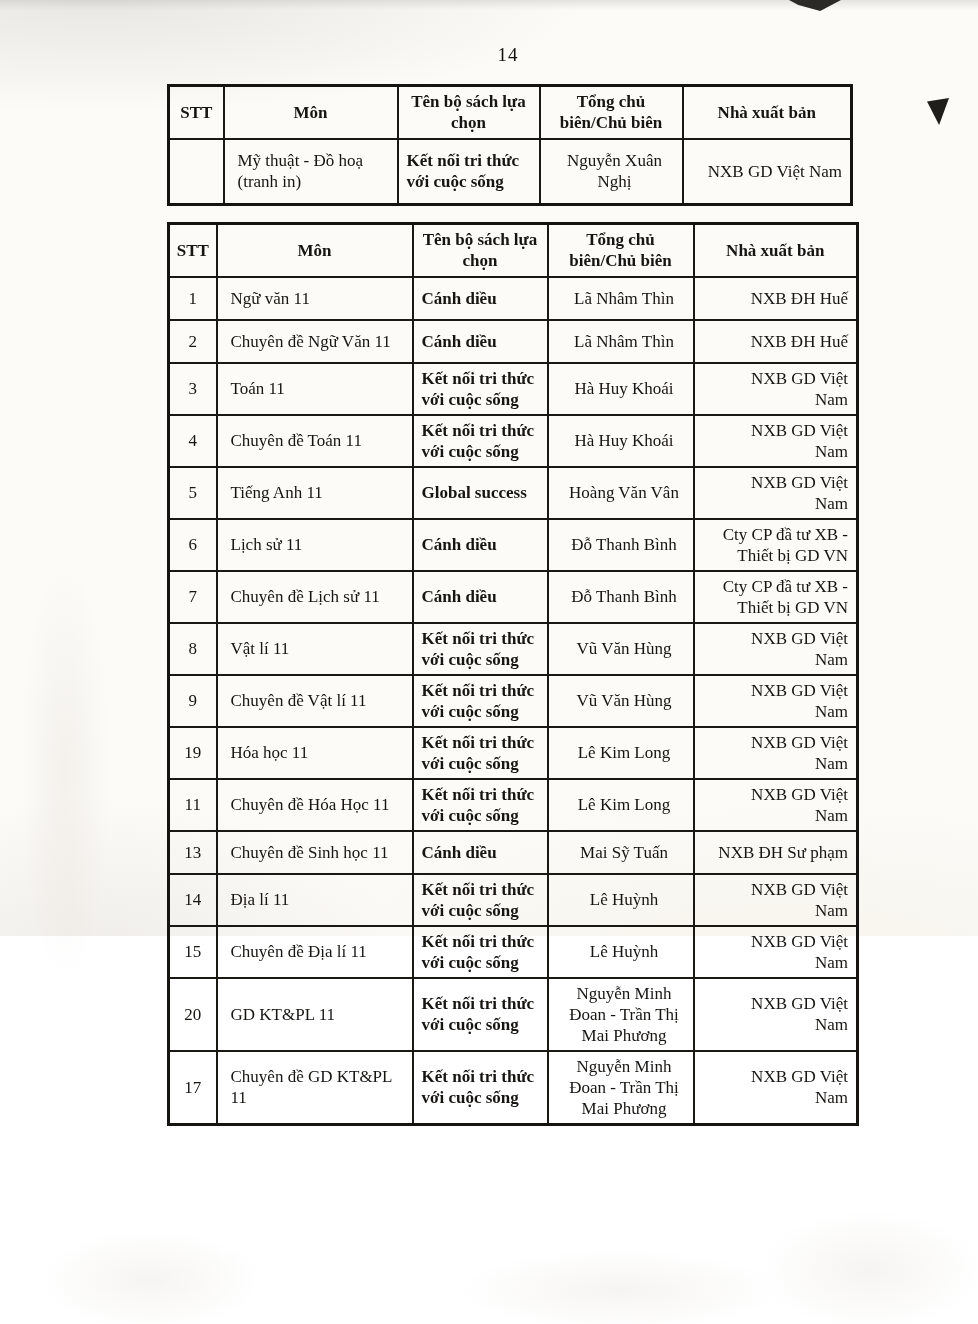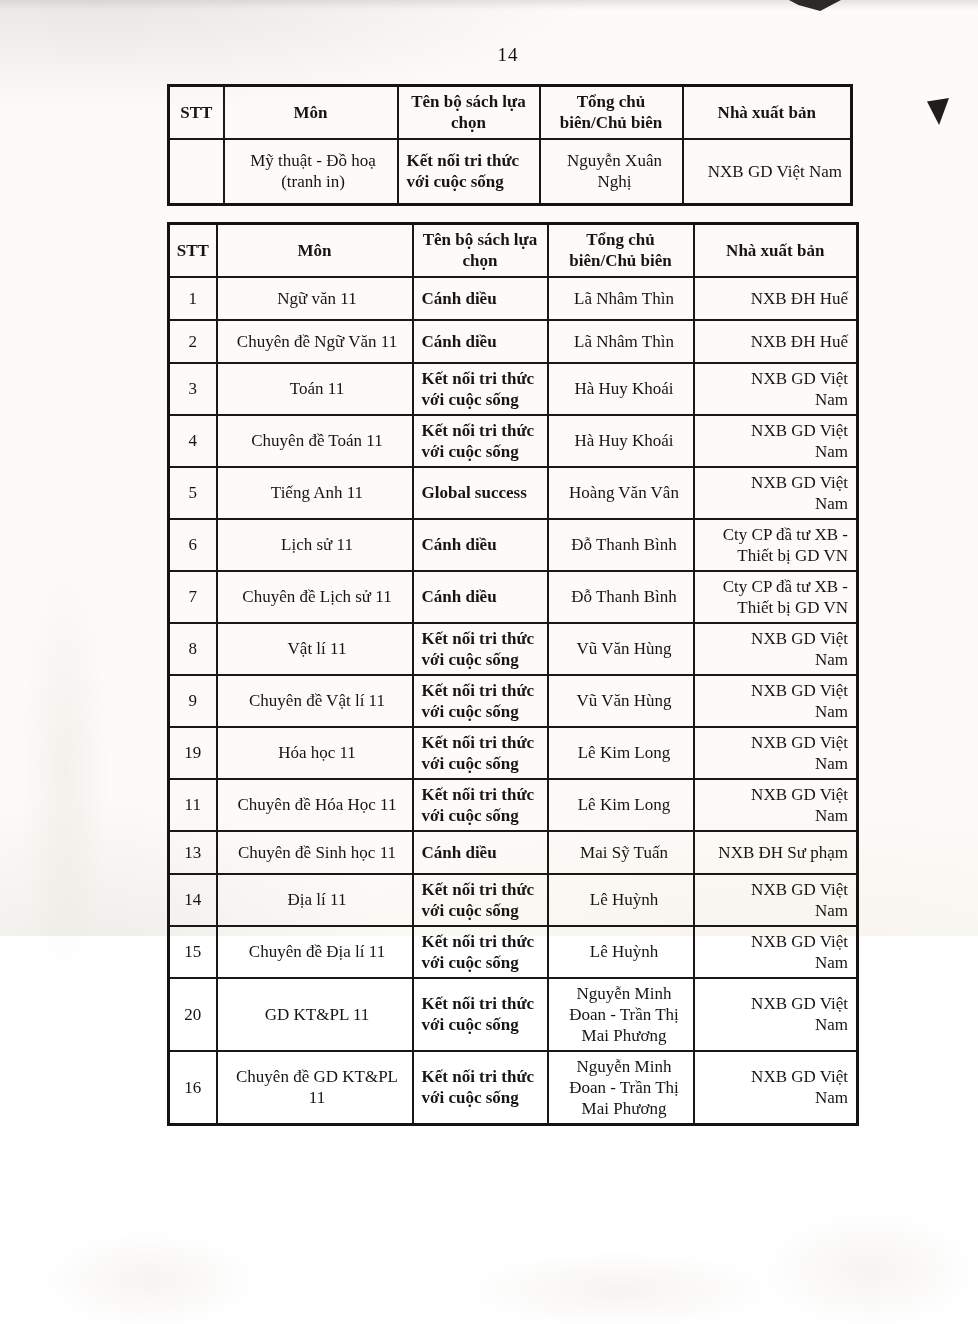--- a/index.html
+++ b/index.html
@@ -39,21 +39,21 @@
     box-sizing: border-box;
     font-size: 17px;
     line-height: 21px;
     vertical-align: middle;
     white-space: pre-line;
     padding: 4px 8px;
     overflow: hidden;
   }
   th { font-weight: bold; text-align: center; padding: 4px 4px; }
   td:nth-child(1) { text-align: center; }
-  td:nth-child(2) { text-align: center; padding-left: 13px; }
+  td:nth-child(2) { text-align: left; padding-left: 13px; }
   td:nth-child(3) { text-align: left; font-weight: bold; }
   td:nth-child(4) { text-align: center; padding-left: 15px; font-family: Liberation Serif, serif; }
   td:nth-child(5) { text-align: right; padding-left: 13px; }
 
   
   .t1 { left: 167px; top: 84px; width: 683px; }
   .t1 col:nth-child(1) { width: 55px; }
   .t1 col:nth-child(2) { width: 174px; }
   .t1 col:nth-child(3) { width: 142px; }
   .t1 col:nth-child(4) { width: 143px; }
@@ -273,21 +273,21 @@
           <td>GD KT&amp;PL 11</td>
           <td>Kết nối tri thức
 với cuộc sống</td>
           <td>Nguyễn Minh
 Đoan - Trần Thị
 Mai Phương</td>
           <td>NXB GD Việt
 Nam</td>
         </tr>
         <tr>
-          <td>16</td>
+          <td>17</td>
           <td>Chuyên đề GD KT&amp;PL
 11</td>
           <td>Kết nối tri thức
 với cuộc sống</td>
           <td>Nguyễn Minh
 Đoan - Trần Thị
 Mai Phương</td>
           <td>NXB GD Việt
 Nam</td>
         </tr>

